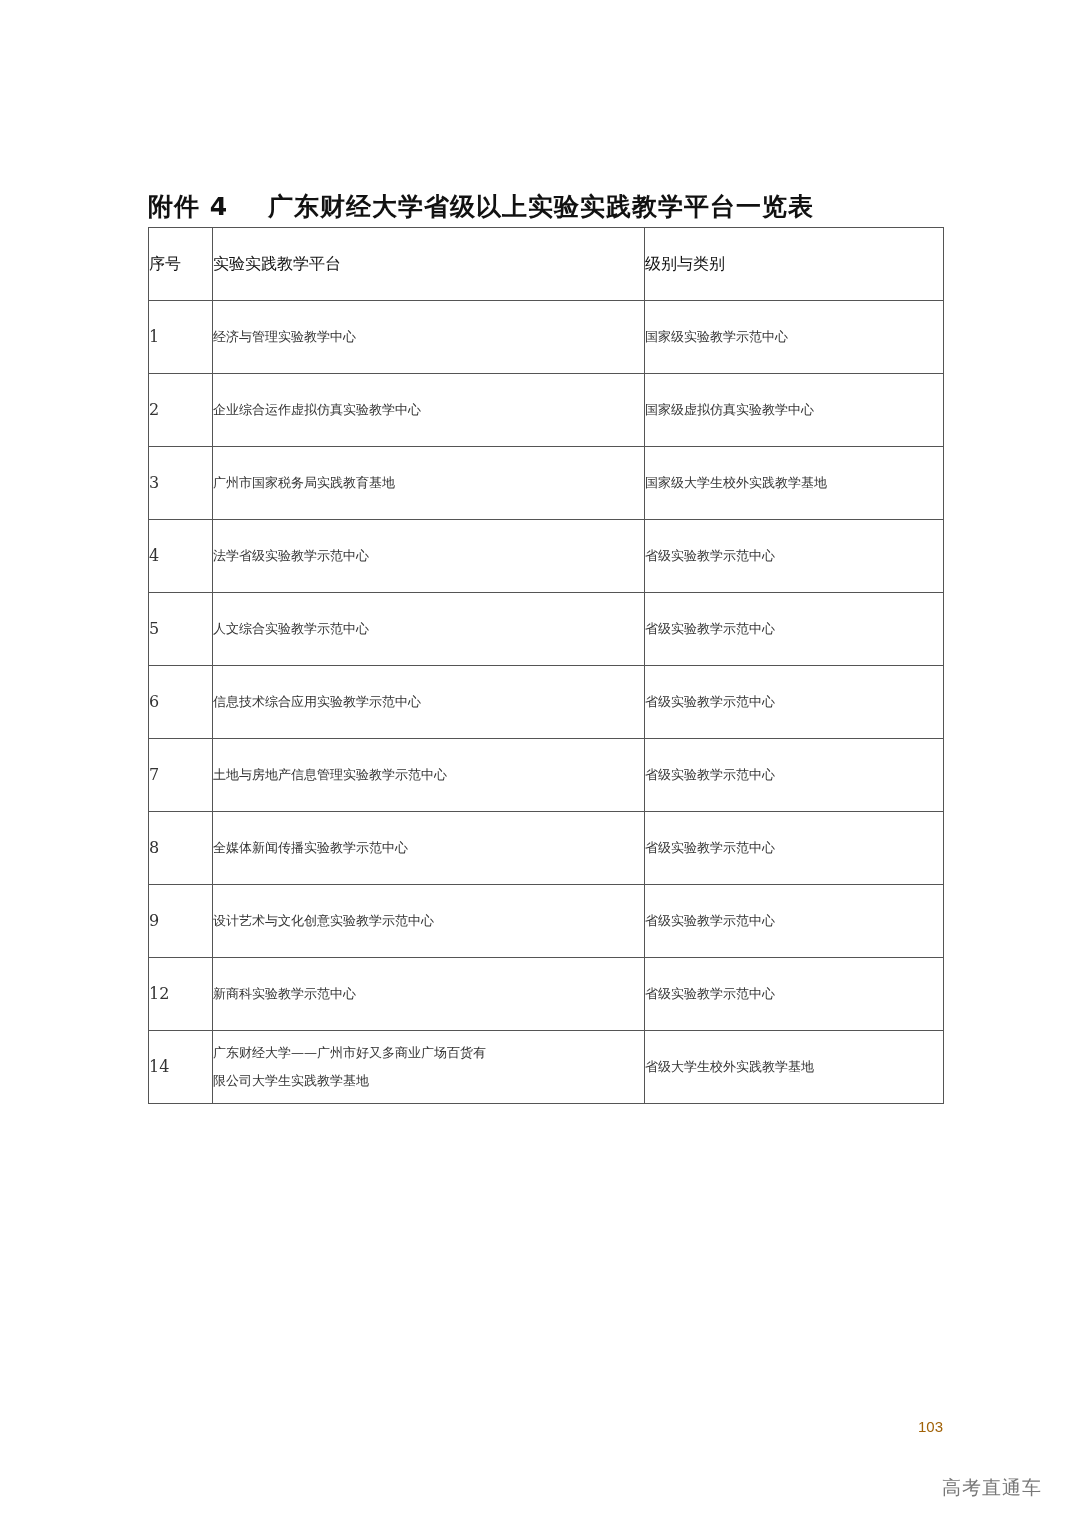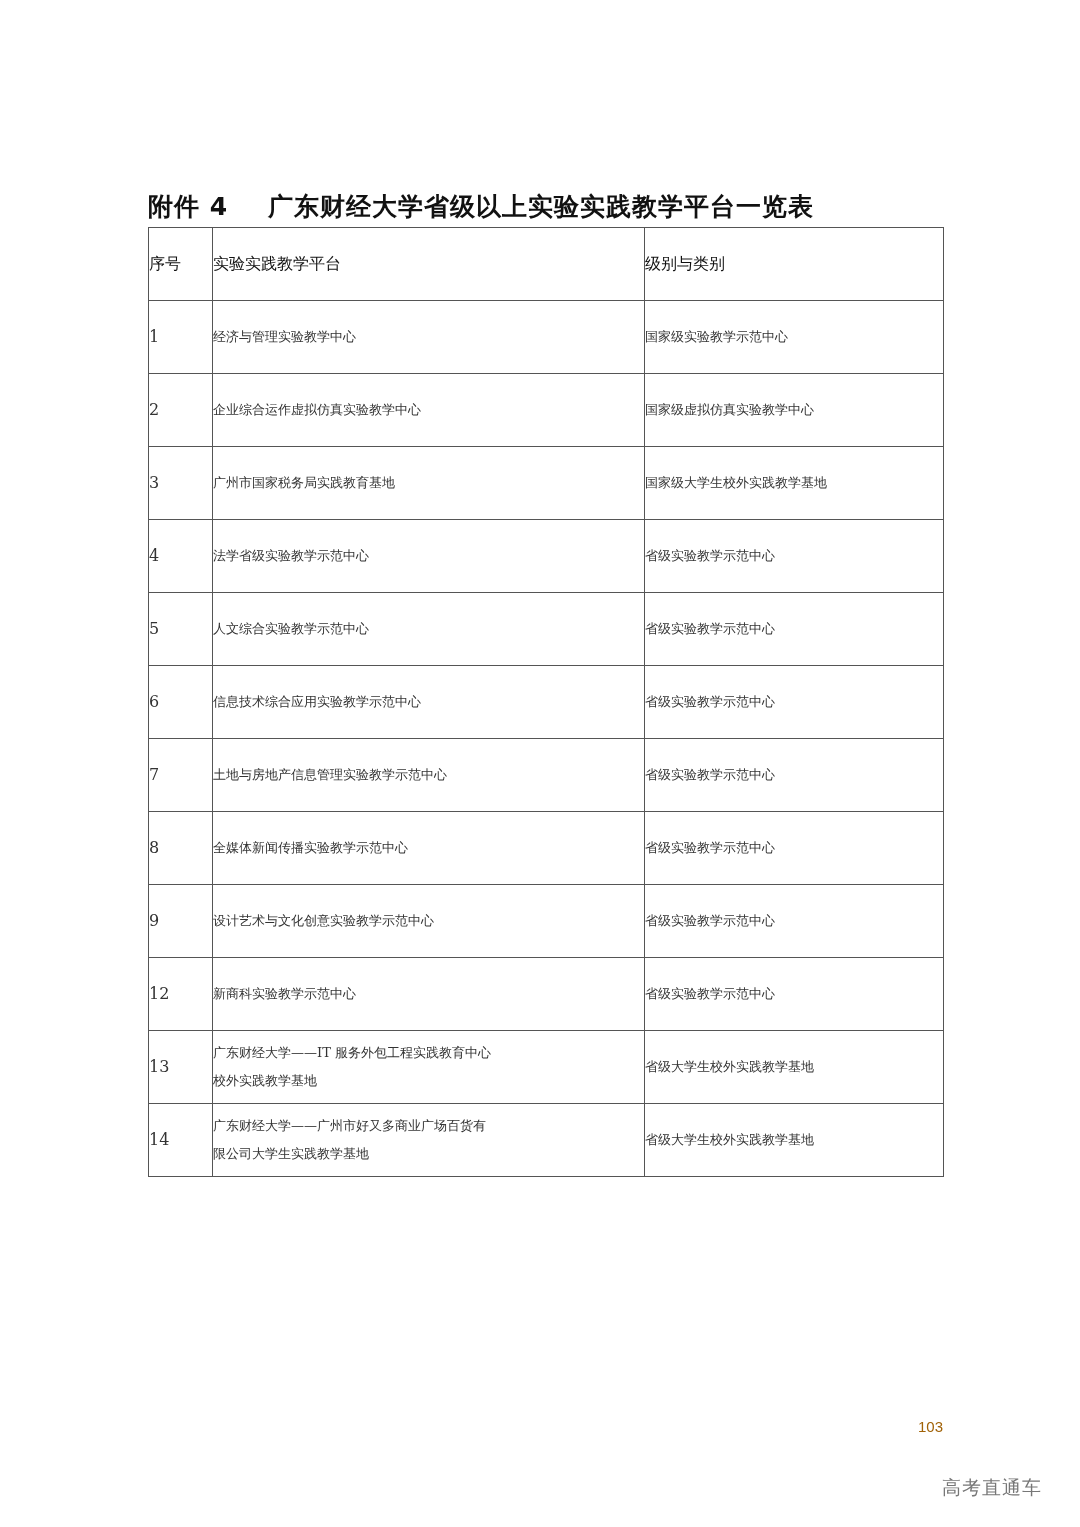--- a/index.html
+++ b/index.html
@@ -80,28 +80,20 @@
         <td class="num">9</td>
         <td>设计艺术与文化创意实验教学示范中心</td>
         <td>省级实验教学示范中心</td>
       </tr>
     <tr>
         <td class="num">12</td>
         <td>新商科实验教学示范中心</td>
         <td>省级实验教学示范中心</td>
       </tr>
     <tr>
-        <td class="num">13</td>
-        <td>
-          <div>广东财经大学——IT 服务外包工程实践教育中心</div>
-          <div>校外实践教学基地</div>
-        </td>
-        <td>省级大学生校外实践教学基地</td>
-      </tr>
-    <tr>
         <td class="num">14</td>
         <td>
           <div>广东财经大学——广州市好又多商业广场百货有</div>
           <div>限公司大学生实践教学基地</div>
         </td>
         <td>省级大学生校外实践教学基地</td>
       </tr>
   </tbody>
 </table>
 

